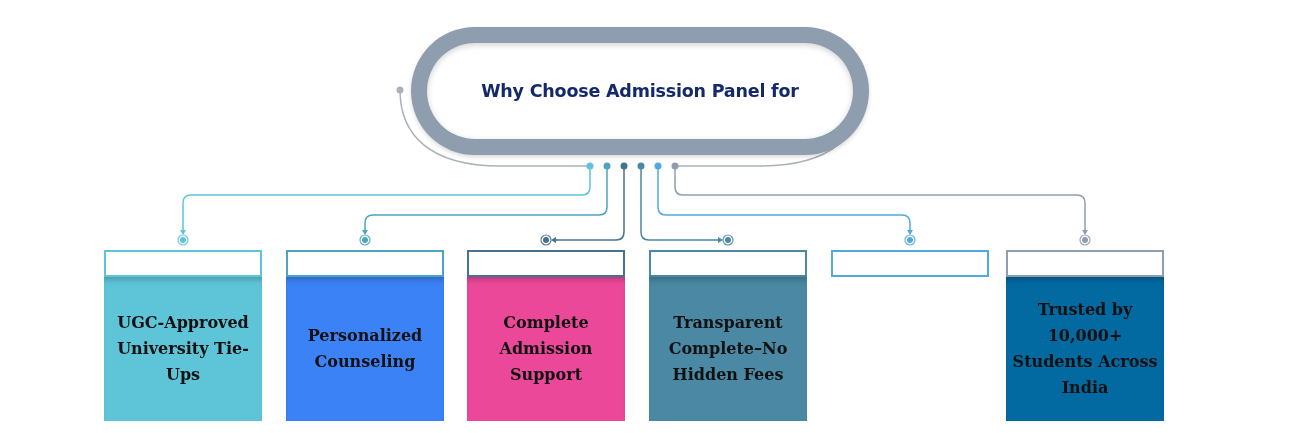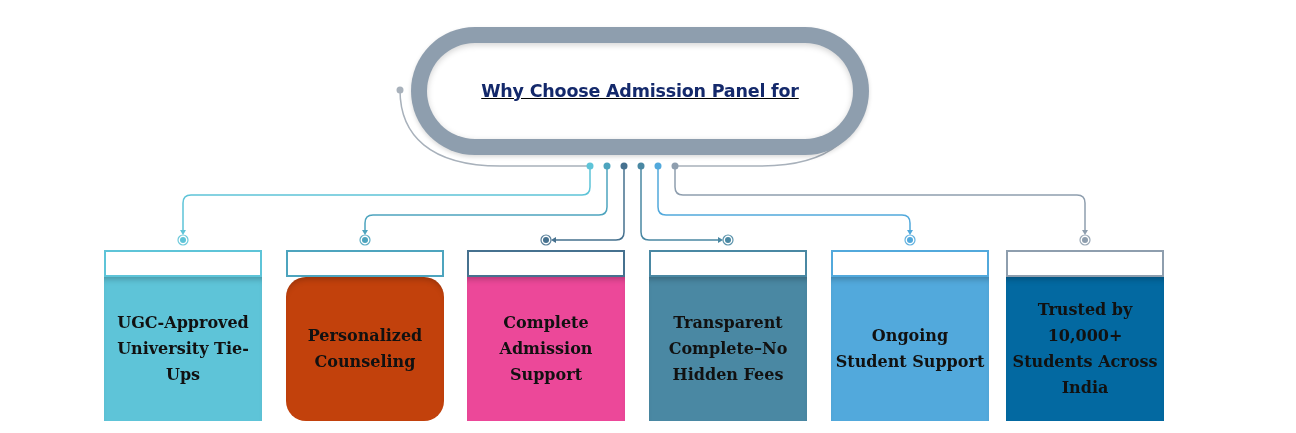--- a/index.html
+++ b/index.html
@@ -7,21 +7,21 @@
     #diagram { position: absolute; left: 0; top: 0; width: 1296px; height: 433px; }
     .pill-outer {
       position: absolute; left: 411px; top: 27px; width: 458px; height: 128px;
       border-radius: 64px; background: #8e9eae;
       box-shadow: 0 2px 4px rgba(0,0,0,0.15);
     }
     .pill-inner {
       position: absolute; left: 427px; top: 43px; width: 426px; height: 96px;
       border-radius: 48px; background: #ffffff;
       box-shadow: inset 0 2px 6px rgba(0,0,0,0.18);
-      display: flex; align-items: center; justify-content: center; text-align: center; text-decoration: underline;
+      display: flex; align-items: center; justify-content: center; text-align: center;
     }
     .title {
       font-family: "DejaVu Sans", sans-serif; font-weight: bold; font-size: 17.5px;
       line-height: 25px; color: #14296b; letter-spacing: -0.2px;
     }
     .card {
       position: absolute; top: 250px; width: 158px; height: 171px;
       box-sizing: border-box;
     }
     .card-header {
@@ -90,41 +90,38 @@
   </div>
 
   <div class="card" style="left:104px">
     <div class="card-header" style="border-color: rgb(94, 196, 216);"></div>
     <div class="card-body" style="background: rgb(94, 196, 216);">
         <div class="card-text">UGC-Approved University Tie-Ups</div>
       </div>
   </div>
   <div class="card" style="left:286px">
     <div class="card-header" style="border-color: rgb(77, 164, 190);"></div>
-    <div class="card-body" style="background: #c2410c; border-radius: 20px;">
+    <div class="card-body" style="background: #3b82f6;">
         <div class="card-text">Personalized Counseling</div>
       </div>
   </div>
   <div class="card" style="left:467px">
     <div class="card-header" style="border-color: rgb(70, 113, 143);"></div>
     <div class="card-body" style="background: #ec4899;">
         <div class="card-text">Complete Admission Support</div>
       </div>
   </div>
   <div class="card" style="left:649px">
     <div class="card-header" style="border-color: rgb(74, 136, 163);"></div>
     <div class="card-body" style="background: rgb(74, 136, 163);">
         <div class="card-text">Transparent Complete–No Hidden Fees</div>
       </div>
   </div>
   <div class="card" style="left:831px">
     <div class="card-header" style="border-color: rgb(82, 169, 220);"></div>
-    <div class="card-body" style="background: rgb(82, 169, 220);">
-        <div class="card-text">Ongoing Student Support</div>
-      </div>
   </div>
   <div class="card" style="left:1006px">
     <div class="card-header" style="border-color: rgb(142, 158, 174);"></div>
     <div class="card-body" style="background: #0369a1;">
         <div class="card-text">Trusted by 10,000+ Students Across India</div>
       </div>
   </div>
 </div>
 
 </body></html>

